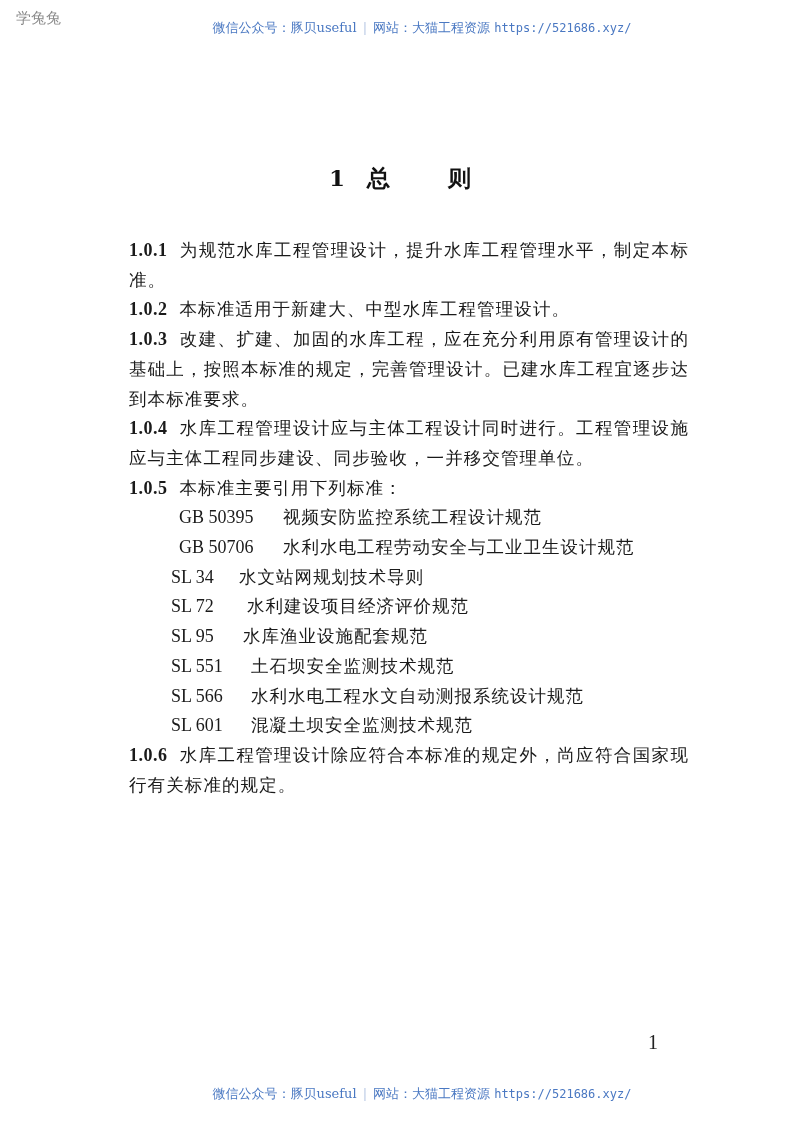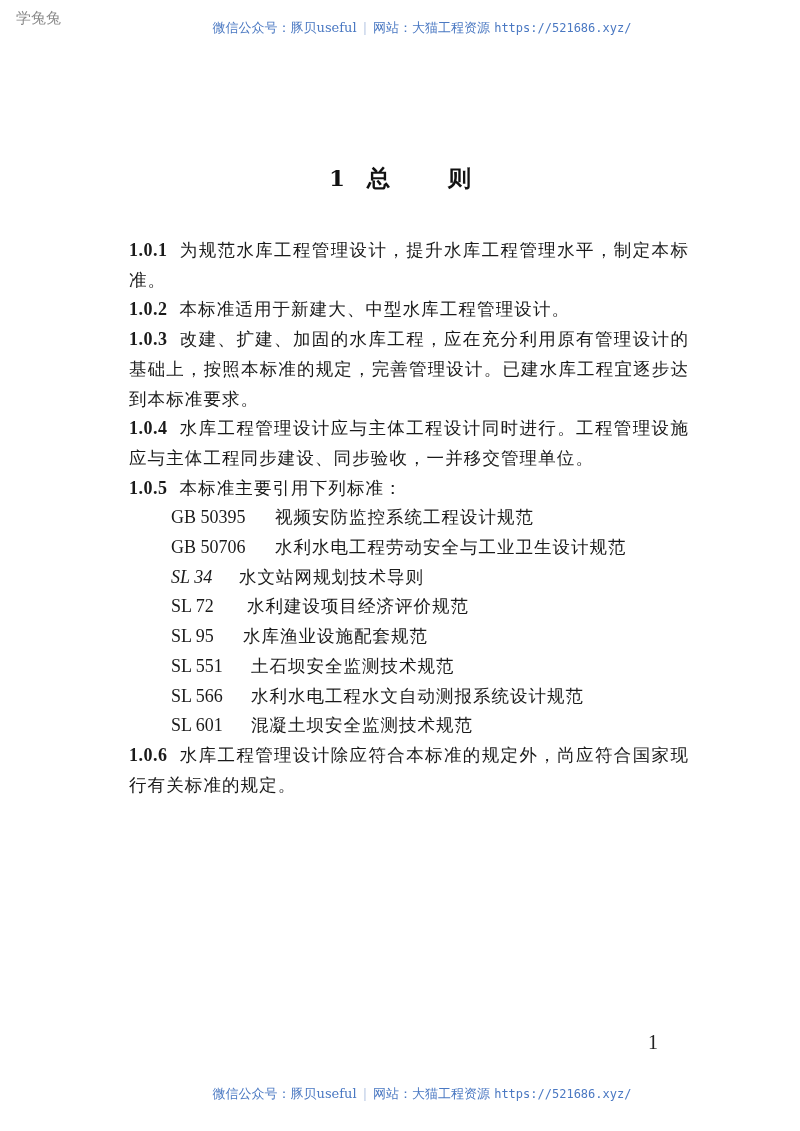--- a/index.html
+++ b/index.html
@@ -86,22 +86,22 @@
     .ref-item {
       white-space: nowrap;
       letter-spacing: 1px;
     }
     .ref-item .code {
       display: inline-block;
       font-family: "Liberation Serif", "DejaVu Serif", serif;
       font-size: 18px;
       letter-spacing: 0;
     }
-    .ref-item .code.gb { width: 104px; }
-    .ref-item .code.sl34 { width: 68px; font-style: italic; }
+    .ref-item .code.gb { width: 104px; margin-left: 8px; }
+    .ref-item .code.sl34 { width: 68px; }
     .ref-item .code.sl72 { width: 76px; }
     .ref-item .code.sl95 { width: 72px; }
     .ref-item .code.sl3 { width: 80px; }
     .page-number {
       position: absolute;
       left: 648px;
       top: 1031px;
       font-family: "Liberation Serif", "DejaVu Serif", serif;
       font-size: 20px;
       color: #222;

